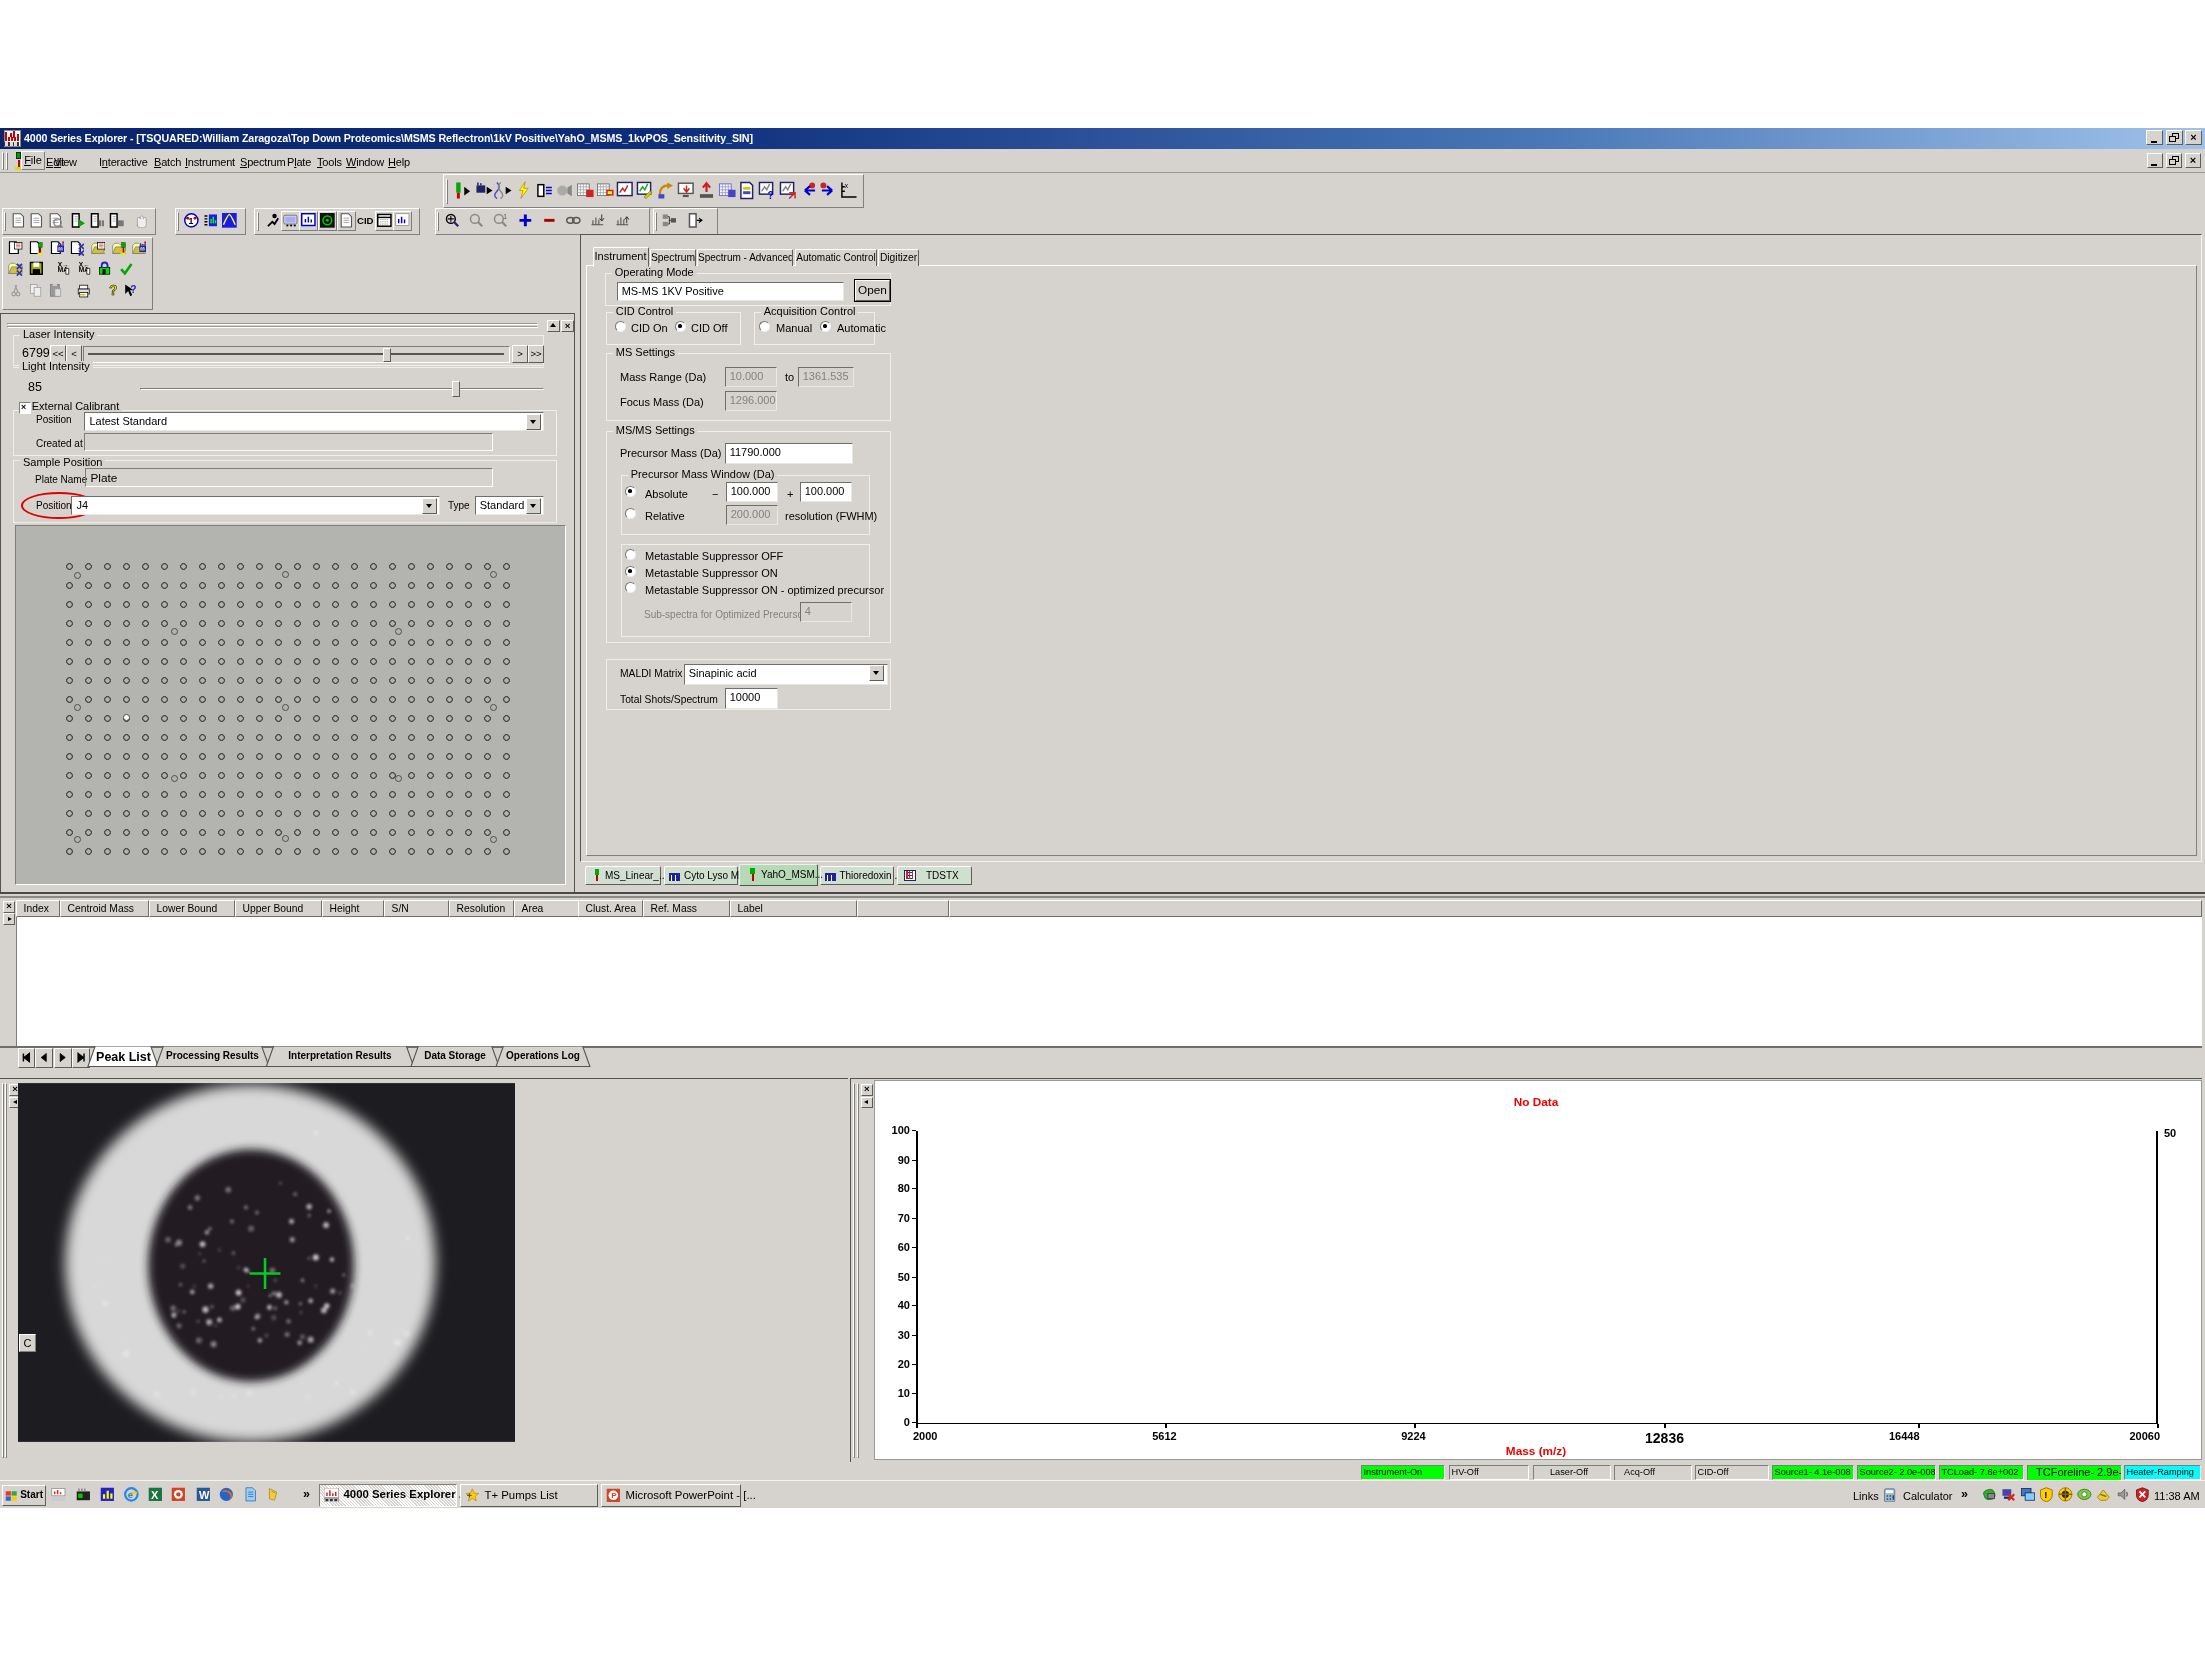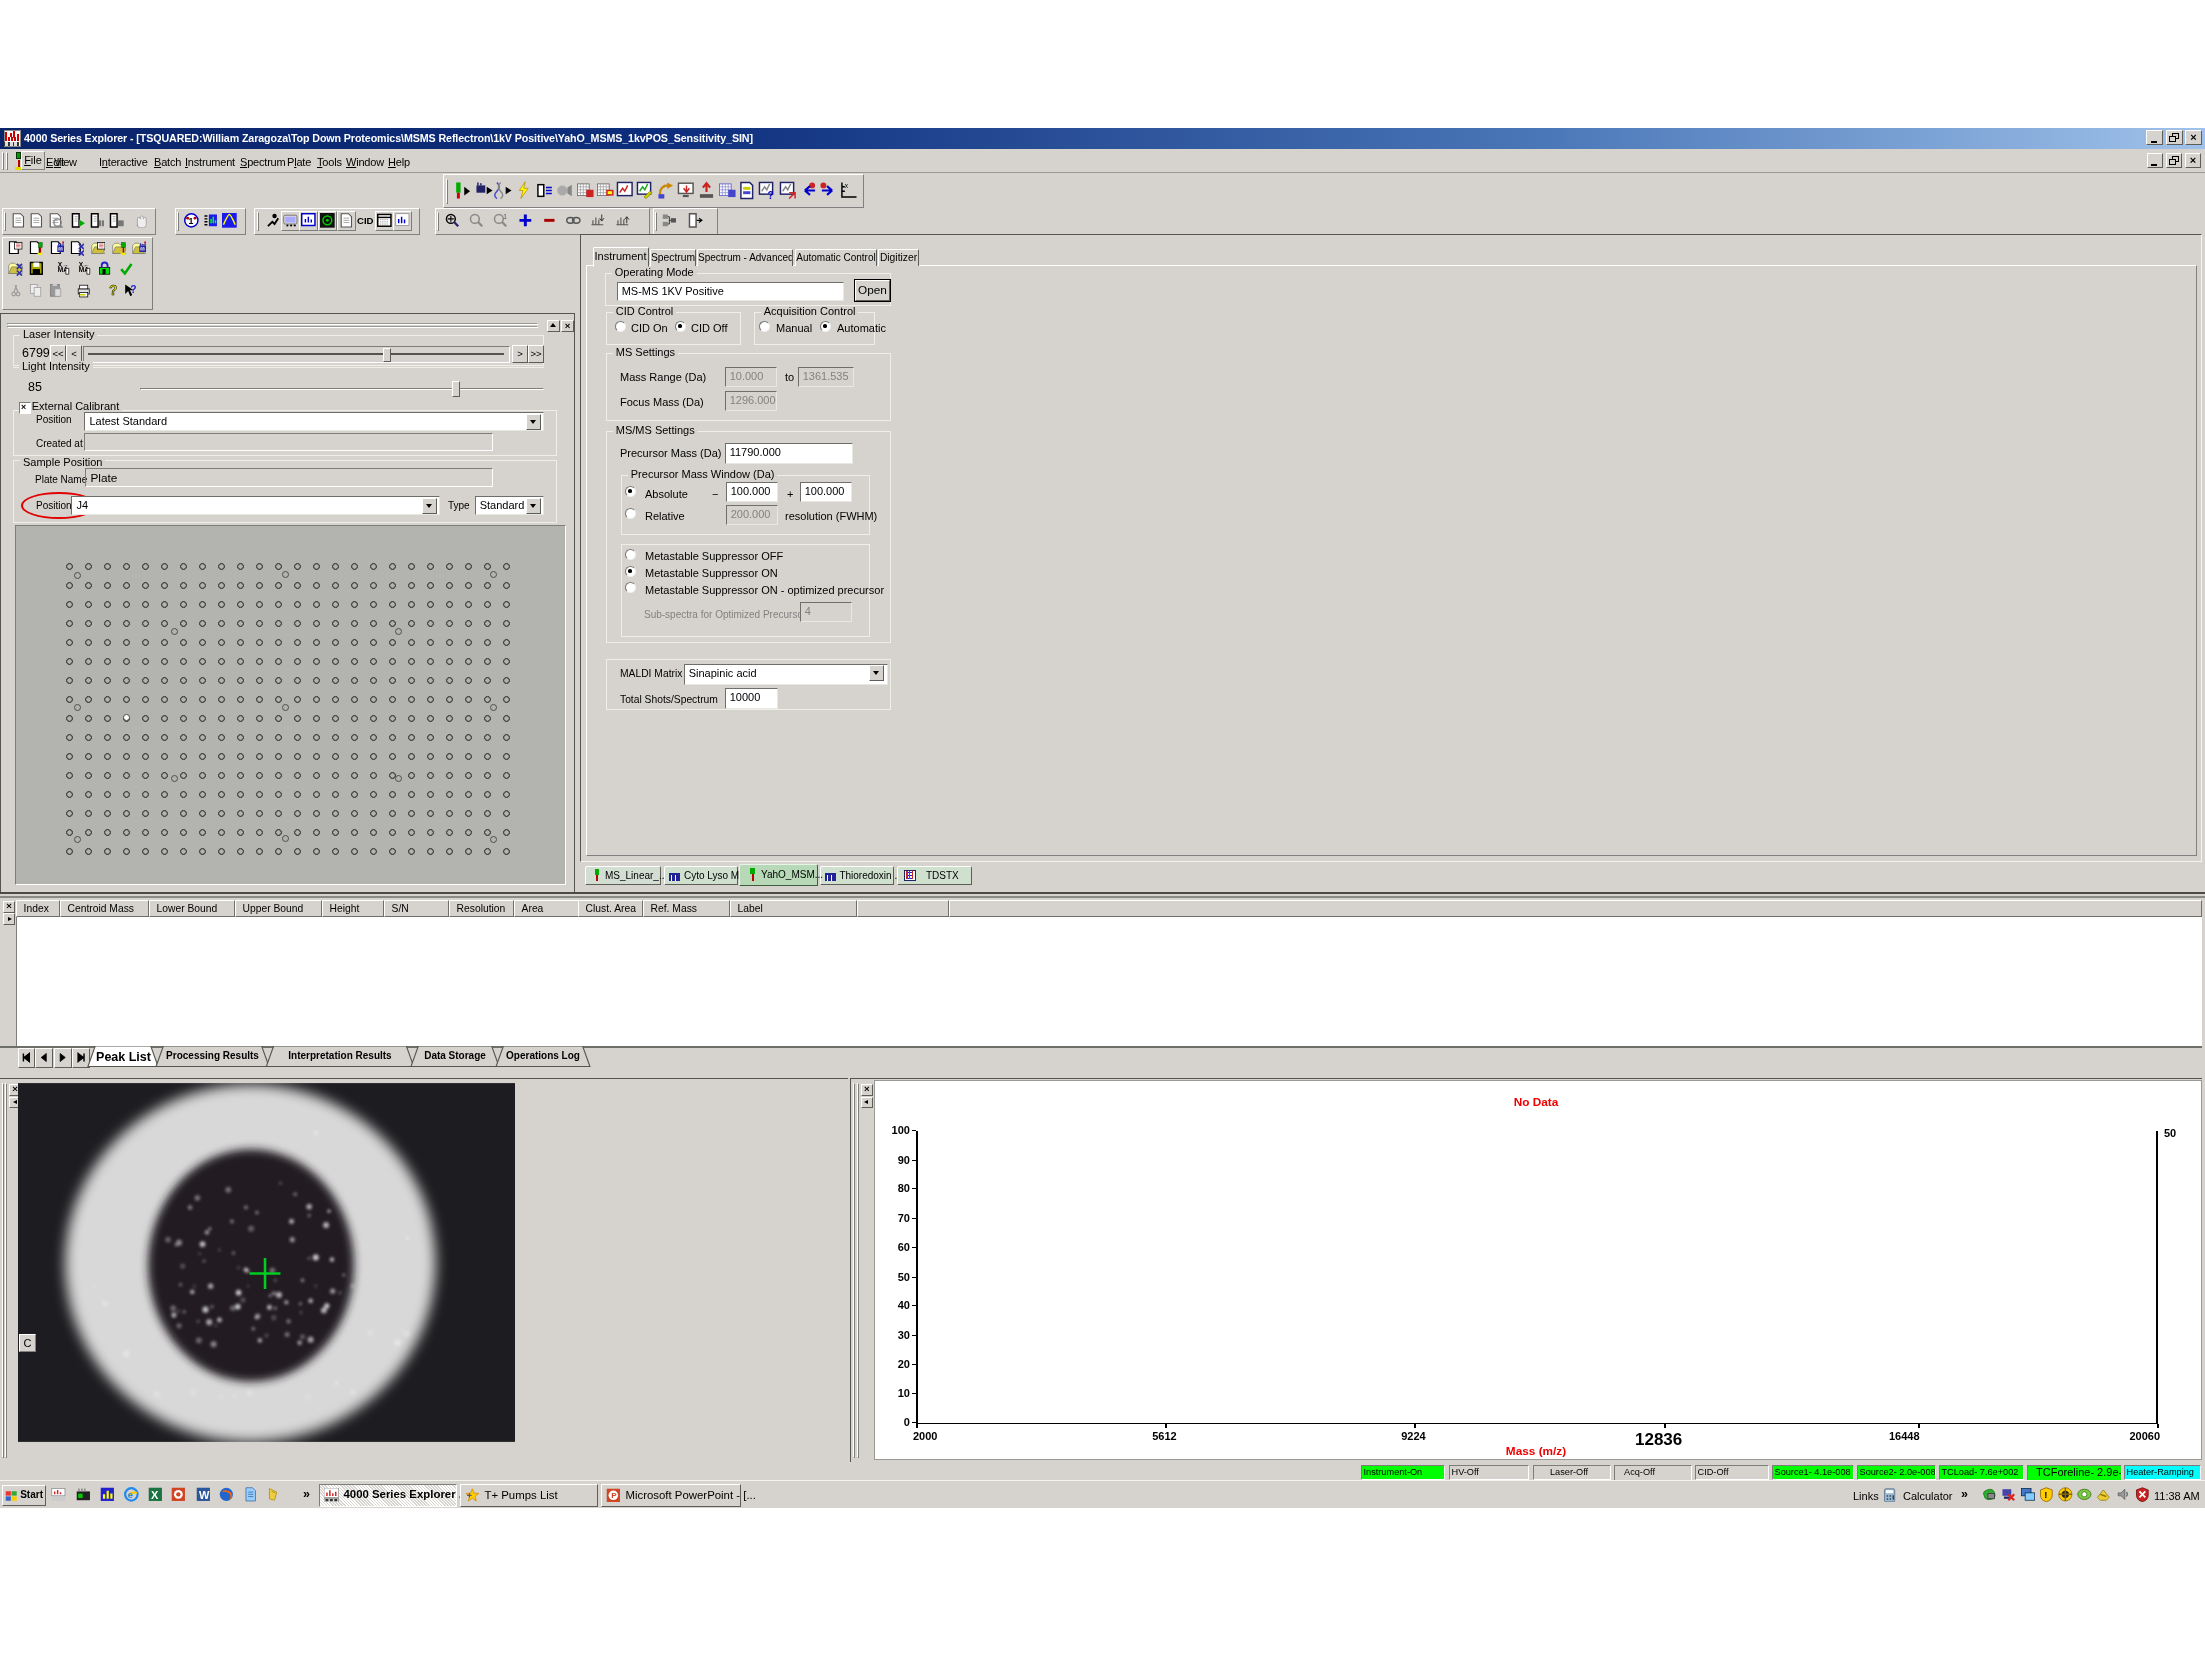--- a/index.html
+++ b/index.html
@@ -900,21 +900,21 @@
       <div class="a" style="left:37px;top:79px;width:4.4px;height:1.5px;background:#000"></div>
       <div class="a" style="left:5.9px;top:43px;width:29px;text-align:right;font-size:11px;font-weight:bold">100</div>
       <div class="a" style="left:37px;top:49px;width:4.4px;height:1.5px;background:#000"></div>
     <div class="a" style="left:41px;top:343px;width:1.5px;height:4.4px;background:#000"></div>
       <div class="a" style="left:38px;top:349px;font-size:11px;font-weight:bold">2000</div>
       <div class="a" style="left:290px;top:343px;width:1.5px;height:4.4px;background:#000"></div>
       <div class="a" style="left:260px;width:59px;text-align:center;top:349px;font-size:11px;font-weight:bold">5612</div>
       <div class="a" style="left:539px;top:343px;width:1.5px;height:4.4px;background:#000"></div>
       <div class="a" style="left:509px;width:59px;text-align:center;top:349px;font-size:11px;font-weight:bold">9224</div>
       <div class="a" style="left:789px;top:343px;width:1.5px;height:4.4px;background:#000"></div>
-      <div class="a" style="left:760px;width:59px;top:349px;font-size:17px;font-weight:bold">12836</div>
+      <div class="a" style="left:760px;width:59px;text-align:center;top:349px;font-size:14px;font-weight:bold">12836</div>
       <div class="a" style="left:1043px;top:343px;width:1.5px;height:4.4px;background:#000"></div>
       <div class="a" style="left:1014px;width:59px;top:349px;font-size:11px;font-weight:bold">16448</div>
       <div class="a" style="left:1282px;top:343px;width:1.5px;height:4.4px;background:#000"></div>
       <div class="a" style="left:1229px;width:56px;text-align:right;top:349px;font-size:11px;font-weight:bold">20060</div>
     <div class="a" style="left:624px;top:363px;width:74px;text-align:center;color:#e00;font-weight:bold;font-size:11.8px">Mass (m/z)</div>
   </div>
 </div>
 
 <div id="sb" class="a" style="left:0;top:1463px;width:2205px;height:17.6px;background:#d6d3ce">
     <div class="a sun1" style="left:1361px;top:2.2px;width:84px;height:14.7px;background:#00ff00;font-size:9.2px;line-height:13.2px;padding-left:1.5px;white-space:nowrap;overflow:hidden">Instrument-On</div>

